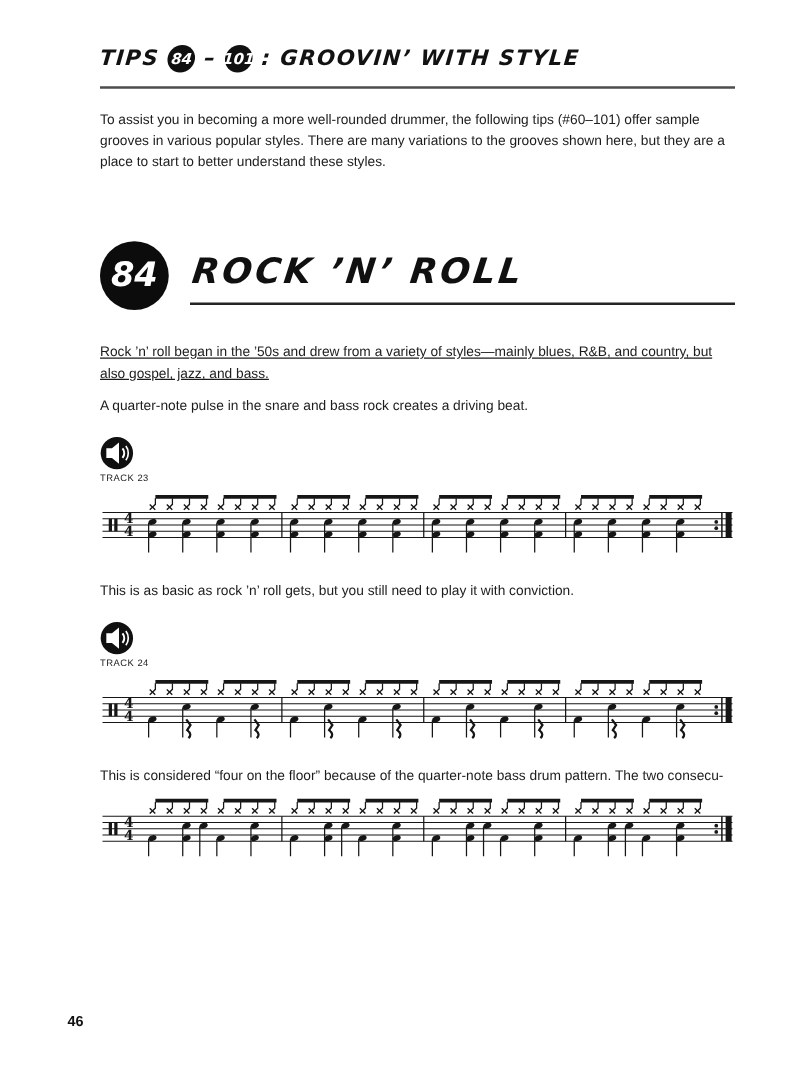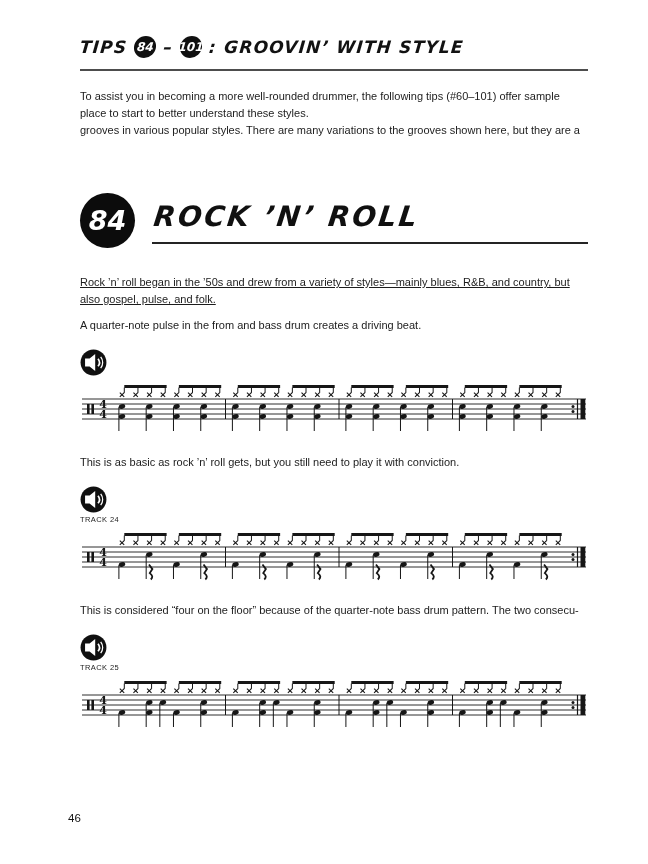--- a/index.html
+++ b/index.html
@@ -30,21 +30,21 @@
   .lead-a{margin-top:26px;text-decoration:underline;}
   .lead-b{margin-top:9px;}
   .between{margin-top:17px;}
   
   .track{margin-top:15px;}
   .track-icon{width:27px;height:27px;display:block;}
   .track-label{font-size:7.5px;letter-spacing:.4px;color:#222;margin-top:2px;}
   .staff-wrap{margin-top:7px;}
   .staff-wrap svg{display:block;}
   
-  .page-number{position:absolute;left:68px;top:812px;font-weight:normal;font-size:11.5px;color:#111;}
+  .page-number{position:absolute;left:54px;top:812px;font-weight:bold;font-size:11.5px;color:#111;}
 </style>
 </head>
 <body>
 
 <div class="content">
 
   <div class="tips-header">
     <span>TIPS</span>
     <span class="badge-sm">
         <span>84</span>
@@ -52,48 +52,49 @@
     <span>–</span>
     <span class="badge-sm">
         <span>101</span>
       </span>
     <span>: GROOVIN’ WITH STYLE</span>
   </div>
   <div class="header-rule"></div>
 
   <div class="para intro">
     <div class="line">To assist you in becoming a more well-rounded drummer, the following tips (#60–101) offer sample</div>
+    <div class="line">grooves in various popular styles. There are many variations to the grooves shown here, but they are a</div>
     <div class="line">place to start to better understand these styles.</div>
-    <div class="line">grooves in various popular styles. There are many variations to the grooves shown here, but they are a</div>
   </div>
 
   <div class="tip-heading">
     <div class="badge-lg">
         <span>84</span>
       </div>
     <div class="tip-title-wrap">
       <span class="tip-title">ROCK ’N’ ROLL</span>
     </div>
   </div>
 
   <div class="para lead-a">
     <div class="line">Rock ’n’ roll began in the ’50s and drew from a variety of styles—mainly blues, R&amp;B, and country, but</div>
-    <div class="line">also gospel, pulse, and folk.</div>
+    <div class="line">also gospel, jazz, and bass.</div>
   </div>
   <div class="para lead-b">
-    <div class="line">A quarter-note pulse in the from and bass drum creates a driving beat.</div>
+    <div class="line">A quarter-note pulse in the snare and bass rock creates a driving beat.</div>
   </div>
 
   <div class="track">
     <svg class="track-icon" viewBox="0 0 24 24">
       <circle cx="12" cy="12" r="11.5" fill="#101010"></circle>
       <polygon points="4.5,8.5 8.5,8.5 13.5,4.5 13.5,19.5 8.5,15.5 4.5,15.5" fill="#ffffff"></polygon>
       <path d="M16,8.6 a5.4,5.4 0 0 1 0,6.8" fill="none" stroke="#ffffff" stroke-width="1.5"></path>
       <path d="M18.4,7 a8.2,8.2 0 0 1 0,10" fill="none" stroke="#ffffff" stroke-width="1.2"></path>
     </svg>
+    <div class="track-label">TRACK 23</div>
   </div>
   <div class="staff-wrap">
     <svg viewBox="0 0 508 54" width="508" height="54">
         <line x1="2" y1="16" x2="506" y2="16" stroke="#161616" stroke-width="0.9"></line>
         <line x1="2" y1="21" x2="506" y2="21" stroke="#161616" stroke-width="0.9"></line>
         <line x1="2" y1="26" x2="506" y2="26" stroke="#161616" stroke-width="0.9"></line>
         <line x1="2" y1="31" x2="506" y2="31" stroke="#161616" stroke-width="0.9"></line>
         <line x1="2" y1="36" x2="506" y2="36" stroke="#161616" stroke-width="0.9"></line>
         <rect x="7" y="21" width="2.6" height="10" fill="#161616"></rect>
         <rect x="11.4" y="21" width="2.6" height="10" fill="#161616"></rect>
@@ -434,29 +435,20 @@
         <circle cx="493" cy="23.5" r="1.5" fill="#161616"></circle>
         <circle cx="493" cy="28.5" r="1.5" fill="#161616"></circle>
         <line x1="497.5" y1="16" x2="497.5" y2="36" stroke="#161616" stroke-width="1.2"></line>
         <rect x="500.5" y="16" width="4.8" height="20" fill="#161616"></rect>
       </svg>
   </div>
 
   <div class="para between">
     <div class="line">This is considered “four on the floor” because of the quarter-note bass drum pattern. The two consecu-</div>
   </div>
-  <div class="track">
-    <svg class="track-icon" viewBox="0 0 24 24">
-      <circle cx="12" cy="12" r="11.5" fill="#101010"></circle>
-      <polygon points="4.5,8.5 8.5,8.5 13.5,4.5 13.5,19.5 8.5,15.5 4.5,15.5" fill="#ffffff"></polygon>
-      <path d="M16,8.6 a5.4,5.4 0 0 1 0,6.8" fill="none" stroke="#ffffff" stroke-width="1.5"></path>
-      <path d="M18.4,7 a8.2,8.2 0 0 1 0,10" fill="none" stroke="#ffffff" stroke-width="1.2"></path>
-    </svg>
-    <div class="track-label">TRACK 25</div>
-  </div>
   <div class="staff-wrap">
     <svg viewBox="0 0 508 54" width="508" height="54">
         <line x1="2" y1="16" x2="506" y2="16" stroke="#161616" stroke-width="0.9"></line>
         <line x1="2" y1="21" x2="506" y2="21" stroke="#161616" stroke-width="0.9"></line>
         <line x1="2" y1="26" x2="506" y2="26" stroke="#161616" stroke-width="0.9"></line>
         <line x1="2" y1="31" x2="506" y2="31" stroke="#161616" stroke-width="0.9"></line>
         <line x1="2" y1="36" x2="506" y2="36" stroke="#161616" stroke-width="0.9"></line>
         <rect x="7" y="21" width="2.6" height="10" fill="#161616"></rect>
         <rect x="11.4" y="21" width="2.6" height="10" fill="#161616"></rect>
         <text x="23" y="24.8" text-anchor="middle" font-family="DejaVu Serif, serif" font-weight="bold" font-size="11px" fill="#161616">4</text>

